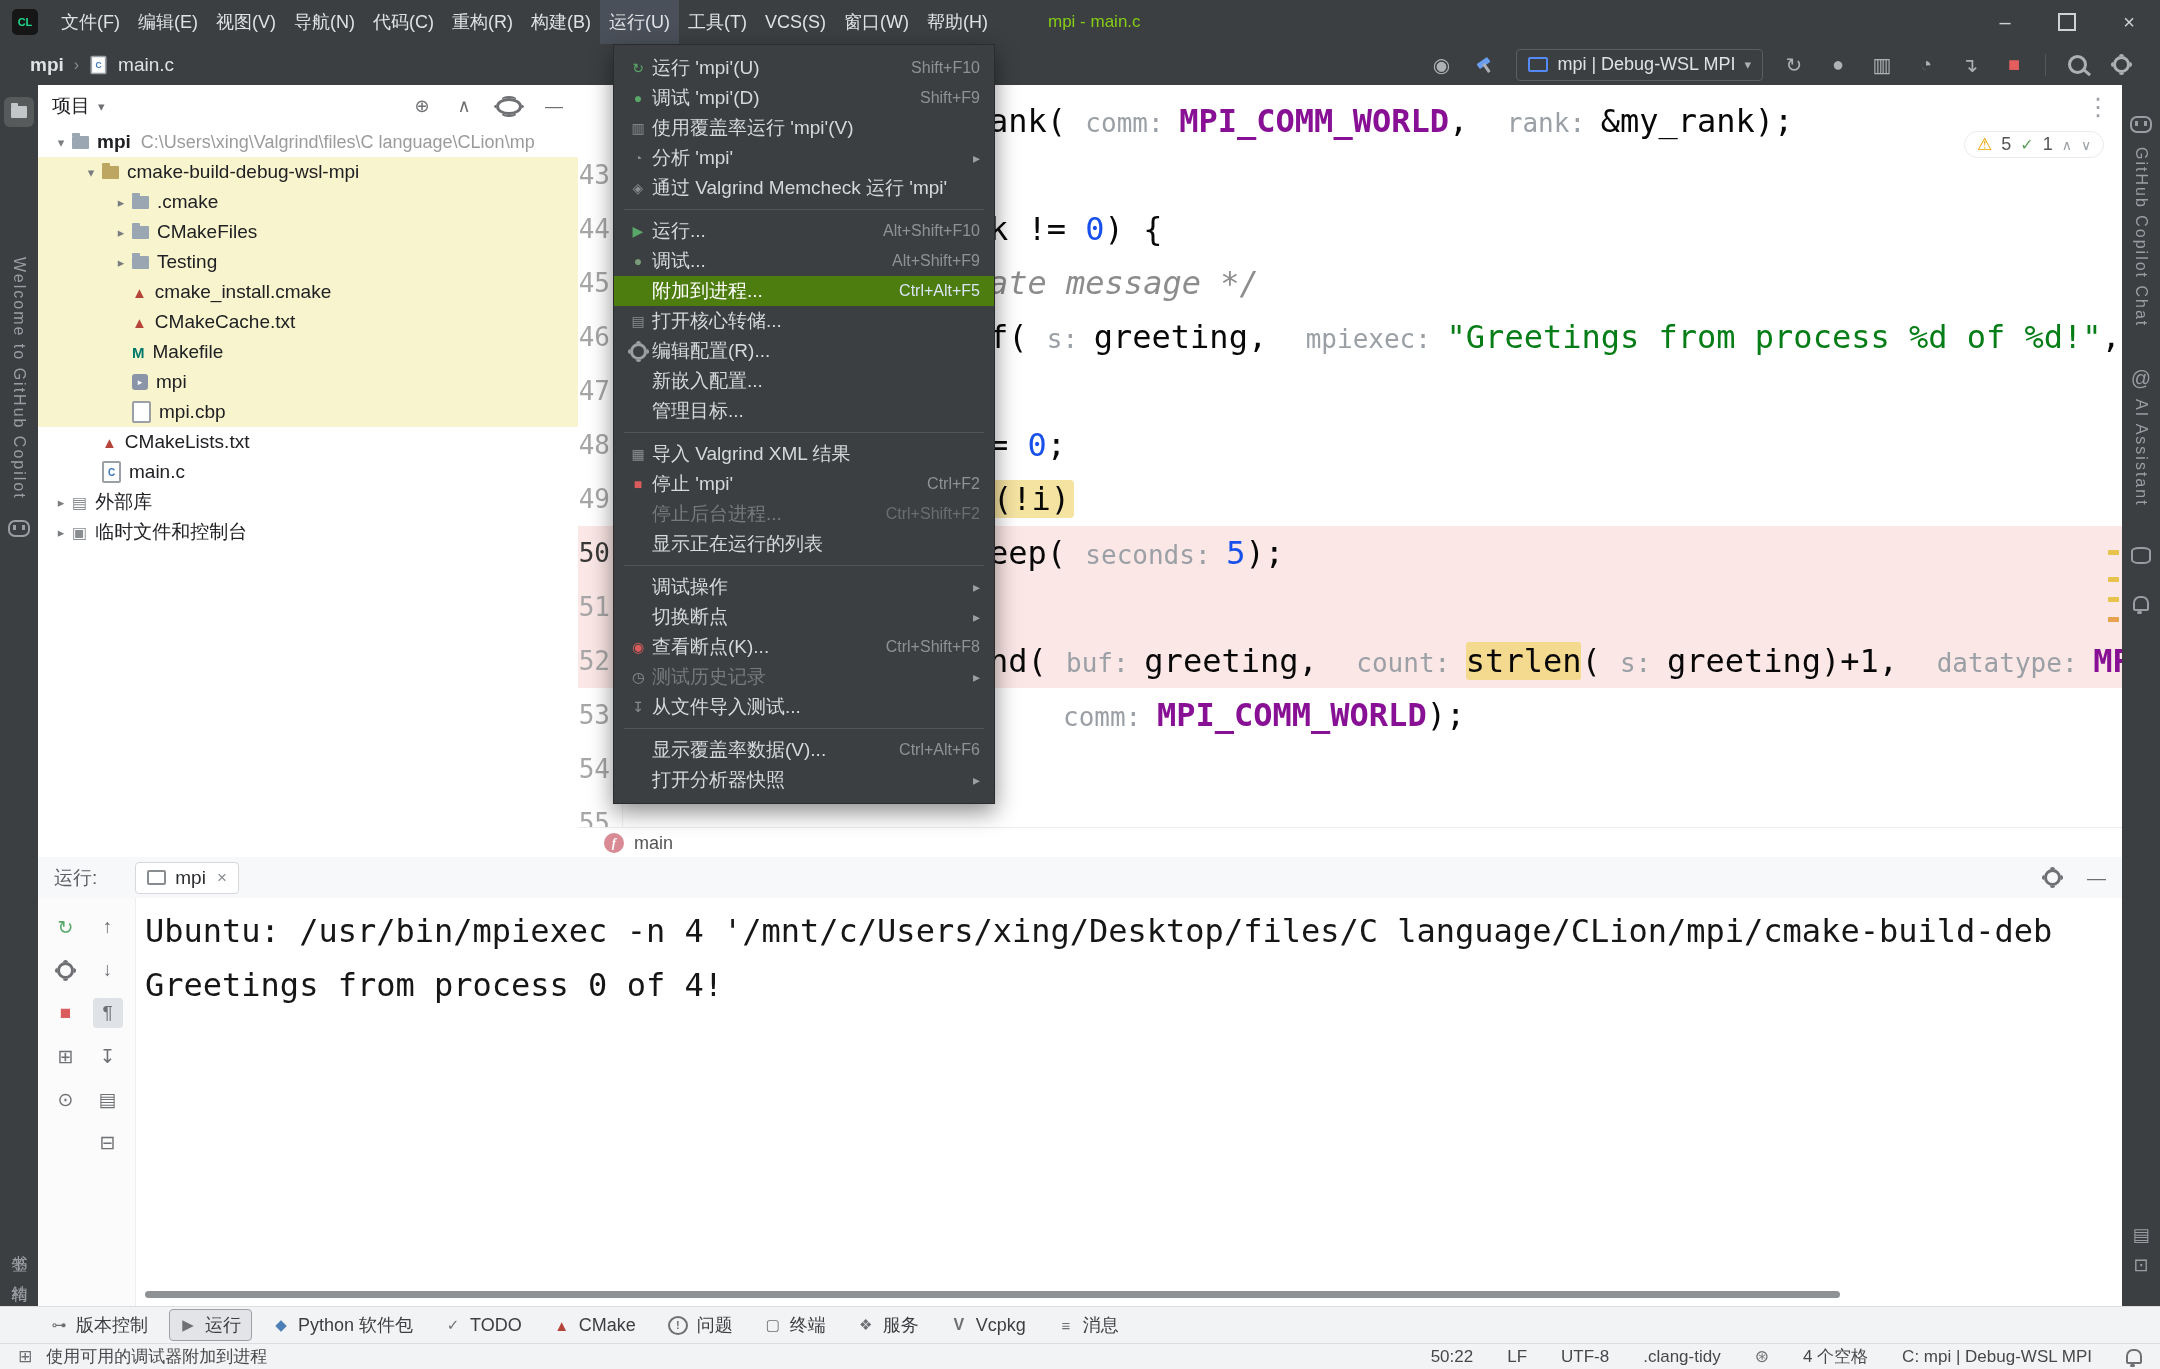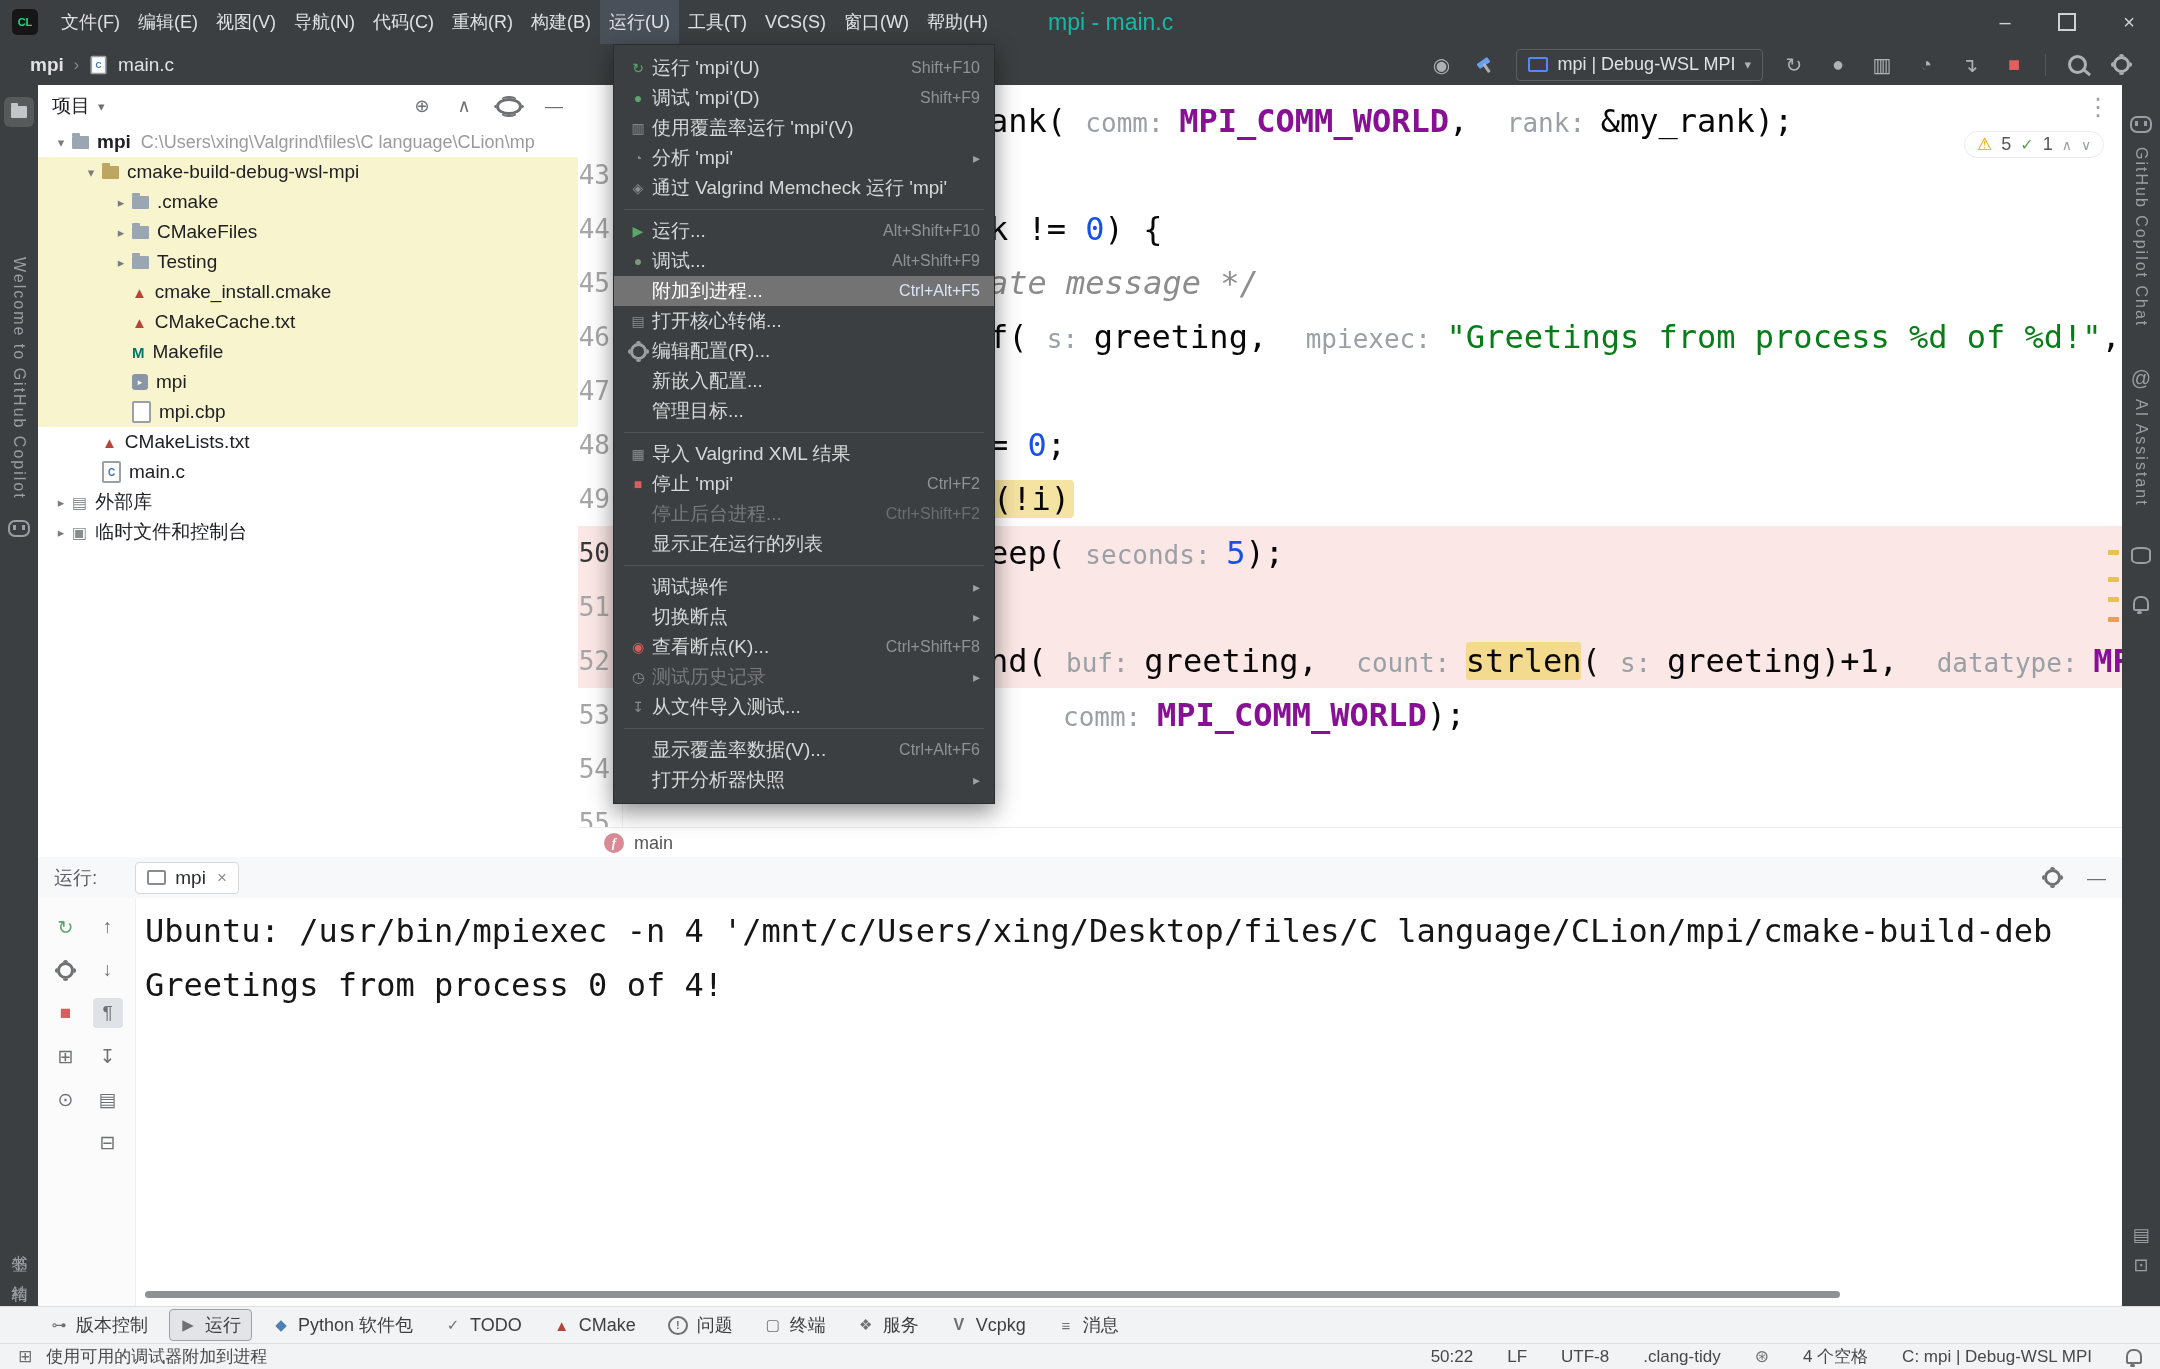--- a/index.html
+++ b/index.html
@@ -5,21 +5,21 @@
   html,body{margin:0;padding:0;background:#2b2d30;}
   #app{position:relative;width:2160px;height:1369px;overflow:hidden;background:#3c3f41;
        font-family:"Liberation Sans","DejaVu Sans",sans-serif;-webkit-font-smoothing:antialiased;}
   
   #titlebar{position:absolute;left:0;top:0;width:2160px;height:44px;background:#3c3f41;display:flex;align-items:center;}
   .app-icon{width:26px;height:26px;margin:0 14px 0 12px;border-radius:5px;background:#161616;color:#21d789;
             font:bold 11px "Liberation Sans",sans-serif;display:flex;align-items:center;justify-content:center;}
   #menubar{display:flex;height:44px;}
   .menu-top{padding:0 9px;line-height:44px;font-size:18px;color:#dfe1e5;white-space:nowrap;}
   .menu-top.active{background:#4a5059;}
-  .win-title{position:absolute;left:1048px;top:0;line-height:44px;font-size:23px;color:#14b8a6;text-align:center;}
+  .win-title{position:absolute;left:1048px;top:0;line-height:44px;font-size:17px;color:#84cc16;text-align:center;}
   .win-controls{position:absolute;right:0;top:0;height:44px;display:flex;}
   .win-btn{width:62px;height:44px;display:flex;align-items:center;justify-content:center;color:#cfd1d3;font-size:20px;}
   .max-box{width:14px;height:14px;border:2px solid #cfd1d3;}
   
   #toolbar2{position:absolute;left:0;top:44px;width:2160px;height:41px;background:#3c3f41;border-bottom:1px solid #333638;
             display:flex;align-items:center;color:#dfe1e5;}
   .nav-left{display:flex;align-items:center;padding-left:30px;gap:10px;}
   .nav-project{font-weight:bold;font-size:19px;}
   .nav-sep{color:#8a8d90;font-size:16px;}
   .nav-file{font-size:19px;}
@@ -104,21 +104,21 @@
   .f-icon{width:20px;height:20px;border-radius:50%;background:#d98a94;color:#fff;display:flex;align-items:center;justify-content:center;
           font:italic bold 13px "Liberation Serif",serif;}
   
   #run-menu{position:absolute;left:613px;top:44px;width:380px;background:#3c3f41;border:1px solid #2a2c2e;
             box-shadow:0 8px 22px rgba(0,0,0,.45);padding:8px 0;z-index:300;font-size:19px;color:#d6d8da;}
   .mrow{display:flex;align-items:center;height:30px;padding:0 14px 0 10px;white-space:nowrap;}
   .mi-icon{width:28px;font-size:14px;text-align:center;flex:none;display:flex;align-items:center;justify-content:center;}
   .mi-label{flex:1;overflow:hidden;}
   .mi-short{color:#8f9294;font-size:16px;margin-left:22px;}
   .mi-arrow{color:#9da0a3;margin-left:22px;font-size:14px;}
-  .mrow.selected{background:#737373;color:#fff;}
+  .mrow.selected{background:#4d7c0f;color:#fff;}
   .mrow.selected .mi-short{color:#d9e4f7;}
   .mrow.disabled{color:#77797c;}
   .mrow.disabled .mi-short{color:#6b6d70;}
   .msep{height:1px;background:#515456;margin:6px 10px;}
   
   #run-panel{position:absolute;left:38px;top:857px;width:2084px;height:449px;background:#fff;}
   .rp-header{height:41px;background:#f7f8fa;display:flex;align-items:center;padding:0 16px;font-size:19px;color:#5a5d63;}
   .rp-tab{display:flex;align-items:center;gap:9px;margin-left:38px;background:#fff;border:1px solid #d6d8dc;border-radius:4px;
           height:30px;padding:0 11px;color:#2b2d30;}
   .ic-term{width:15px;height:11px;border:2px solid #8a8d90;border-radius:2px;}

